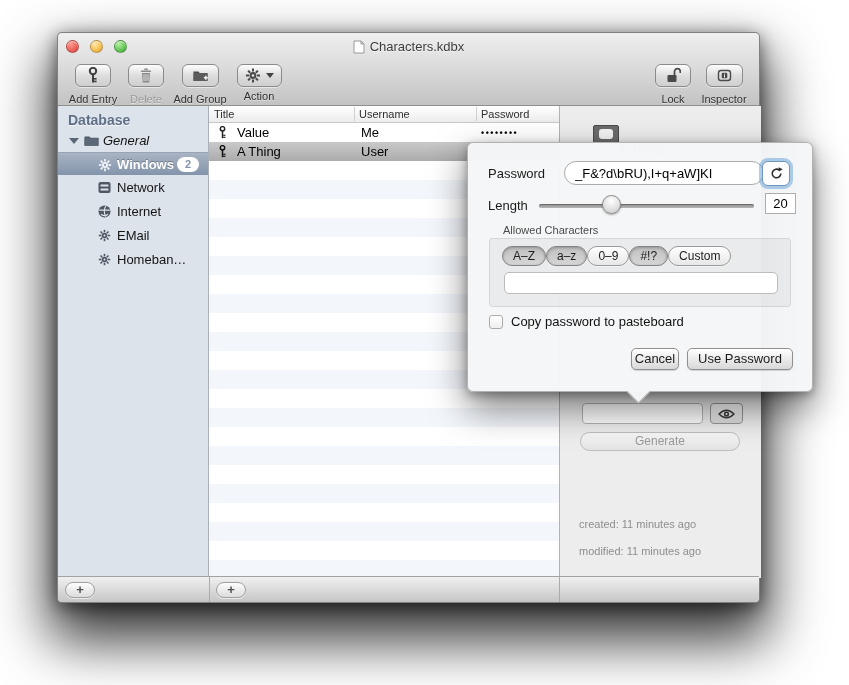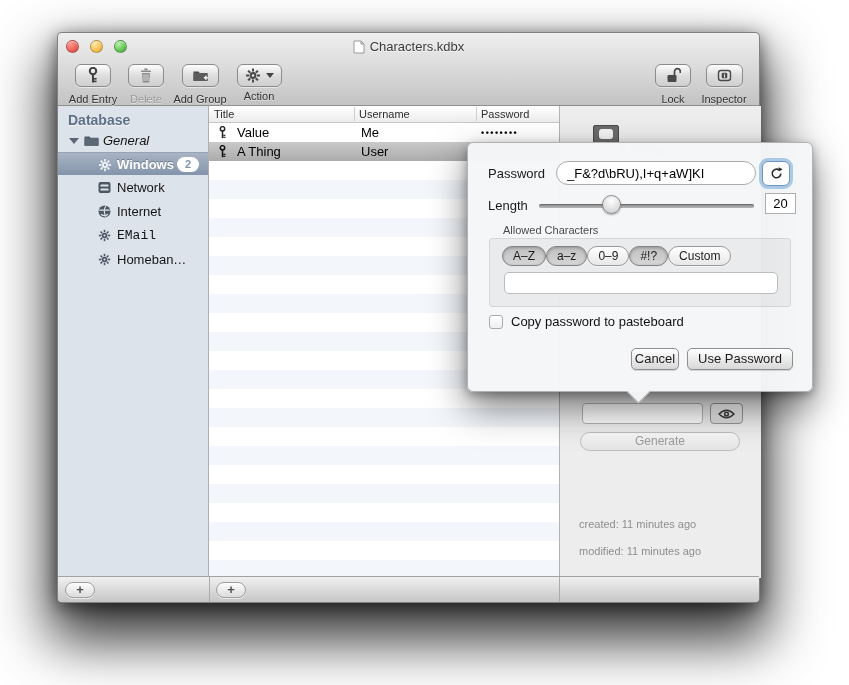--- a/index.html
+++ b/index.html
@@ -91,21 +91,21 @@
 
   
   .popover { position:absolute; left:467px; top:142px; width:346px; height:250px;
              background:rgba(245,246,247,0.97); border:1px solid rgba(150,150,150,0.7); border-radius:6px;
              box-shadow:0 16px 36px rgba(0,0,0,0.5), 0 3px 10px rgba(0,0,0,0.3); z-index:5; }
   .pop-arrow { position:absolute; left:162px; bottom:-9px; width:17px; height:17px;
                background:rgba(245,246,247,0.98); transform:rotate(45deg);
                border-right:1px solid rgba(150,150,150,0.7); border-bottom:1px solid rgba(150,150,150,0.7); }
   .pop-arrow-patch { position:absolute; left:161px; bottom:0; width:20px; height:2px; background:rgba(245,246,247,1); }
   .pop-label { position:absolute; font-size:13px; color:#1b1b1b; }
-  .pop-pwfield { position:absolute; left:88px; top:18px; width:200px; height:24px; border:1px solid #ababab;
+  .pop-pwfield { position:absolute; left:96px; top:18px; width:200px; height:24px; border:1px solid #ababab;
                  border-radius:12px; background:#fff; font-size:13px; padding:0 10px; color:#000;
                  font-family:"Liberation Sans", sans-serif; }
   .refresh-btn { position:absolute; left:294px; top:18px; width:28px; height:25px; border:1px solid #6f95bd;
                  border-radius:6px; background:#fdfdfd; box-shadow:0 0 0 3px rgba(111,165,216,0.55);
                  text-align:center; }
   .track { position:absolute; left:71px; top:61px; width:215px; height:4px; border-radius:2px;
            background:linear-gradient(#8f8f8f,#b5b5b5); box-shadow:inset 0 1px 1px rgba(0,0,0,0.3); }
   .thumb { position:absolute; left:134px; top:52px; width:19px; height:19px; border-radius:50%;
            background:radial-gradient(circle at 50% 30%, #ffffff, #d6d6d6 75%, #bdbdbd);
            border:1px solid #8d8d8d; box-shadow:0 1px 2px rgba(0,0,0,0.35); }
@@ -302,21 +302,21 @@
                 <line x1="12" y1="8" x2="15" y2="8"></line>
                 <line x1="3.1" y1="3.1" x2="5.2" y2="5.2"></line>
                 <line x1="10.8" y1="10.8" x2="12.9" y2="12.9"></line>
                 <line x1="3.1" y1="12.9" x2="5.2" y2="10.8"></line>
                 <line x1="10.8" y1="5.2" x2="12.9" y2="3.1"></line>
               </g>
               <circle cx="8" cy="8" r="3.4" fill="#4d5864"></circle>
               <circle cx="8" cy="8" r="1.3" fill="#dde3ea"></circle>
             </svg>
         </span>
-        <span class="txt" style="left:59px;font-family:Liberation Mono, monospace;">EMail</span>
+        <span class="txt" style="left:59px;">EMail</span>
       </div>
 
       <div class="sb-row" style="top:143px;">
         <span style="position:absolute;left:40px;top:4px;">
           <svg width="13" height="13" viewBox="0 0 16 16">
               <g stroke="#4d5864" stroke-width="2">
                 <line x1="8" y1="1" x2="8" y2="4"></line>
                 <line x1="8" y1="12" x2="8" y2="15"></line>
                 <line x1="1" y1="8" x2="4" y2="8"></line>
                 <line x1="12" y1="8" x2="15" y2="8"></line>

